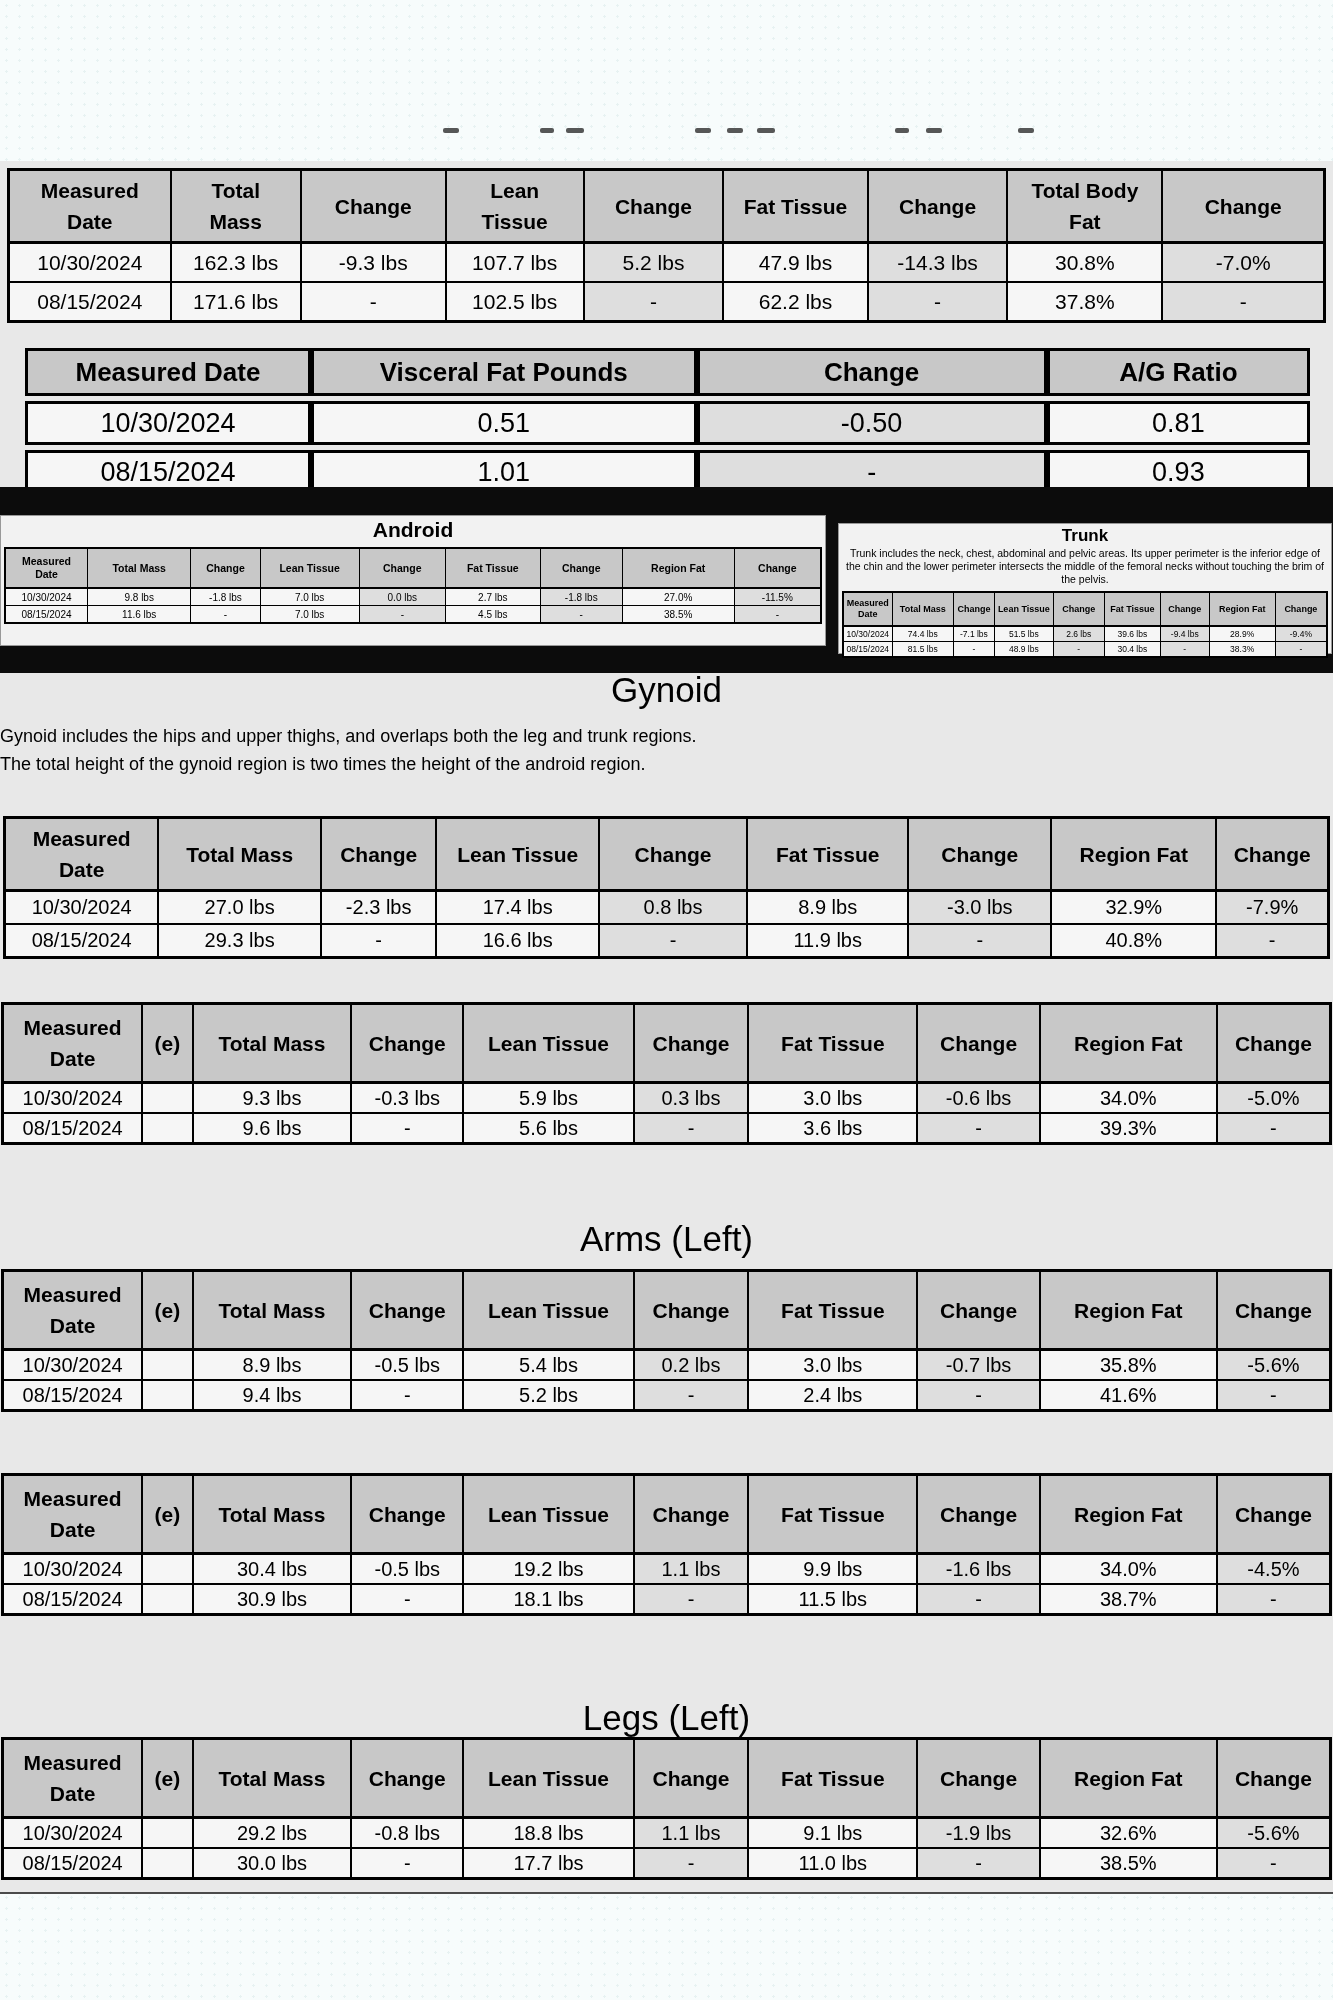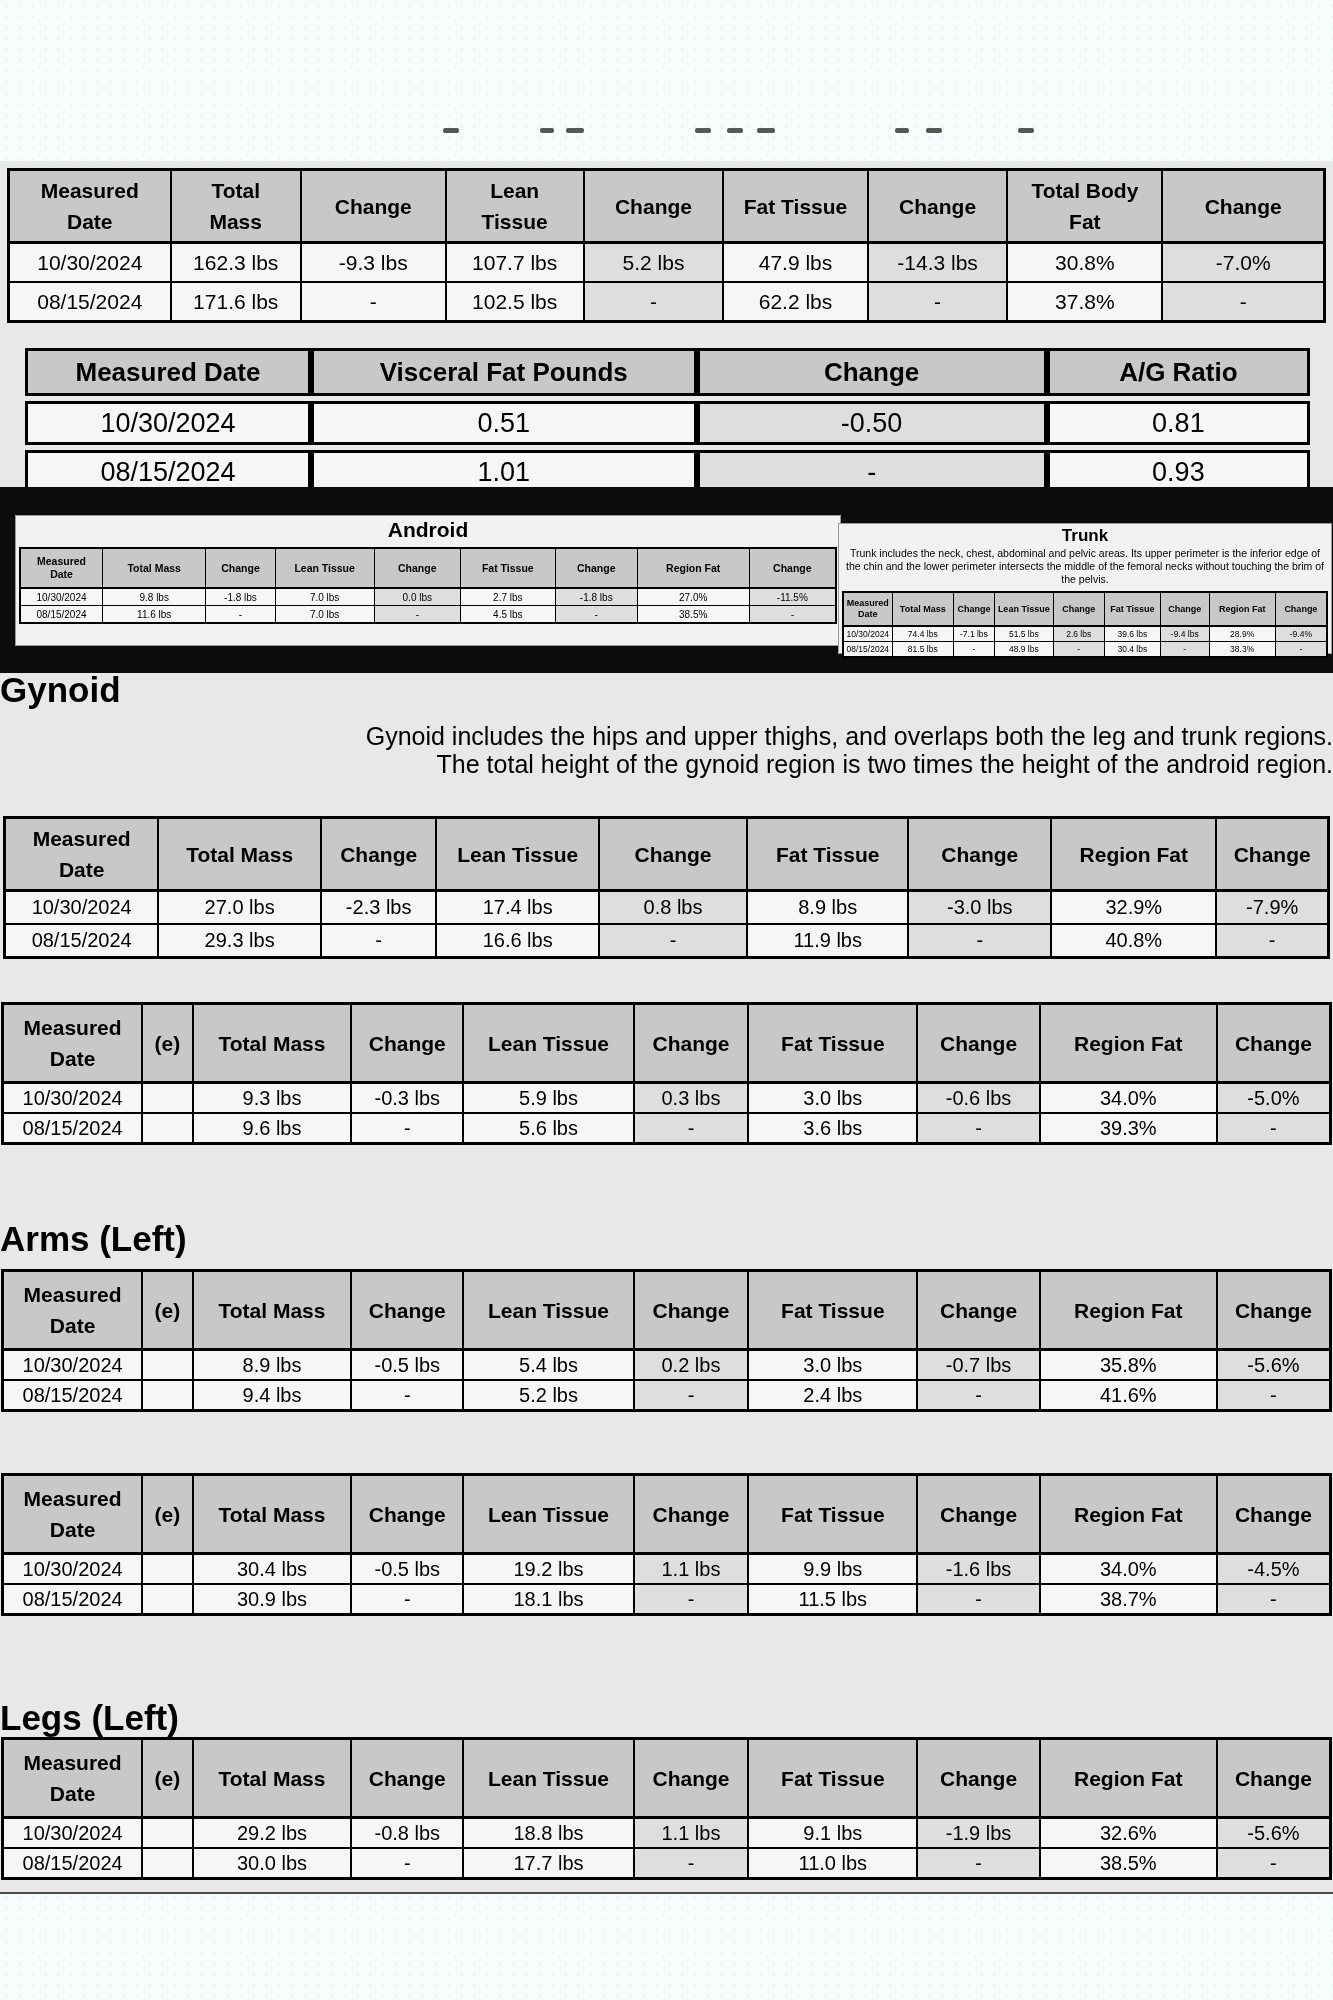--- a/index.html
+++ b/index.html
@@ -75,21 +75,21 @@
   .t-limb th:nth-child(3){width:12%}.t-limb th:nth-child(4){width:8.4%}
   .t-limb th:nth-child(5){width:12.9%}.t-limb th:nth-child(6){width:8.6%}
   .t-limb th:nth-child(7){width:12.8%}.t-limb th:nth-child(8){width:9.2%}
   .t-limb th:nth-child(9){width:13.4%}.t-limb th:nth-child(10){width:8.5%}
 
   
   .band{position:absolute;top:326px;left:0;width:100%;height:186px;background:var(--band,#0c0c0c)}
   .subpanel{position:absolute;background:var(--subpanel-bg,#f2f2f2);border:1px solid #999;box-sizing:border-box}
   .subpanel .sub-title{text-align:center;font-weight:bold}
   .subpanel .sub-desc{text-align:center}
-  #android-panel{left:15px;top:28px;width:826px;height:131px}
+  #android-panel{left:0;top:28px;width:826px;height:131px}
   #android-panel .sub-title{font-size:21px;margin-top:2px}
   #android-panel .sub-desc{font-size:12.5px;margin-top:2px}
   #trunk-panel{left:838px;top:36px;width:494px;height:131px}
   #trunk-panel .sub-title{font-size:17px;margin-top:2px}
   #trunk-panel .sub-desc{font-size:10.5px;line-height:13px;margin-top:1px;padding:0 4px}
 
   .t-small{
     position:static;border-collapse:collapse;table-layout:fixed;
     border:2px solid #000;margin:5px 3px 0;width:calc(100% - 6px);
   }
@@ -105,22 +105,22 @@
   .t-small td.shade{background:var(--cell-shaded,#dedede)}
   .t-small th:nth-child(1){width:9.5%}.t-small th:nth-child(2){width:12%}
   .t-small th:nth-child(3){width:8%}.t-small th:nth-child(4){width:11.5%}
   .t-small th:nth-child(5){width:10%}.t-small th:nth-child(6){width:11%}
   .t-small th:nth-child(7){width:9.5%}.t-small th:nth-child(8){width:13%}
   .t-small th:nth-child(9){width:10%}
   #trunk-panel .t-small th{height:32px;font-size:9px;line-height:11px}
   #trunk-panel .t-small td{height:14px;font-size:8.5px}
 
   
-  .sec-title{position:absolute;left:0;width:100%;text-align:left;font-weight:bold;font-size:35px}
-  .sec-desc{position:absolute;left:0;width:100%;text-align:right;font-size:25px;line-height:28px}
+  .sec-title{position:absolute;left:0;width:100%;text-align:center;font-weight:normal;font-size:35px}
+  .sec-desc{position:absolute;left:0;width:100%;text-align:left;font-size:18px;line-height:28px}
 
   
   #table-total{top:7px;left:7px;width:1319px}
   #table-visceral{top:182px;left:25px;width:1285px}
   #gynoid-title{top:509px}
   #gynoid-desc{top:561px}
   #table-gynoid{top:655px;left:3px;width:1327px}
   #arms-right-title{top:792px}
   #table-arms-right{top:841px;left:1px;width:1331px}
   #arms-left-title{top:1058px}

